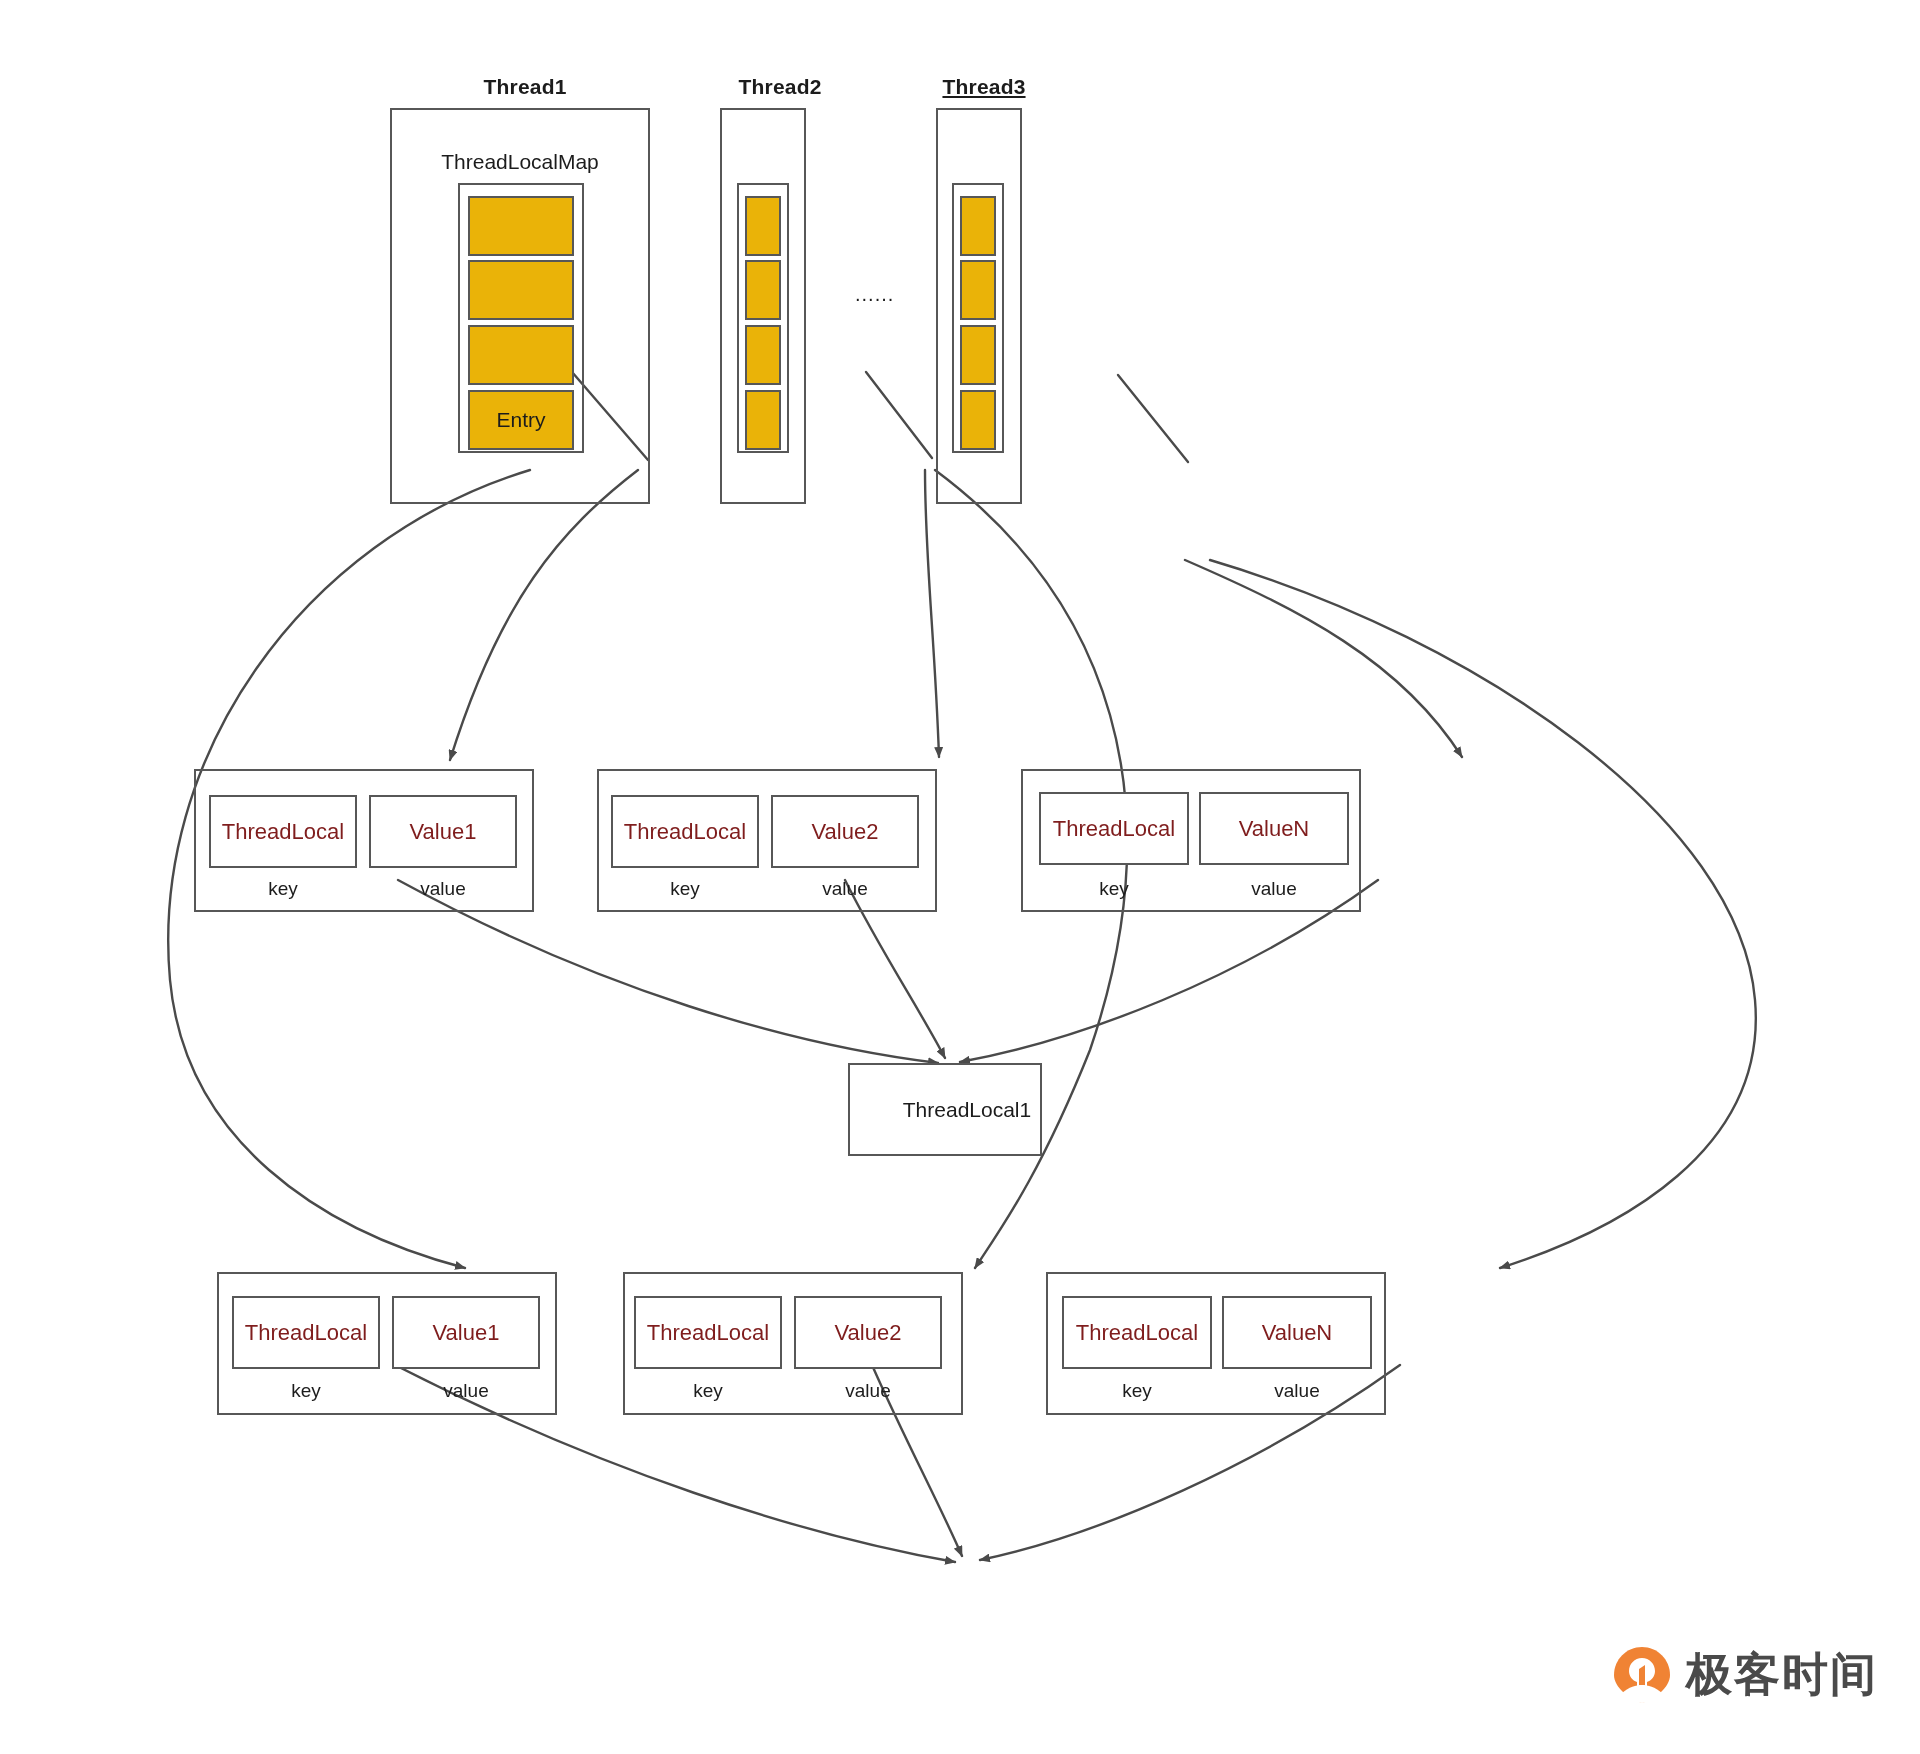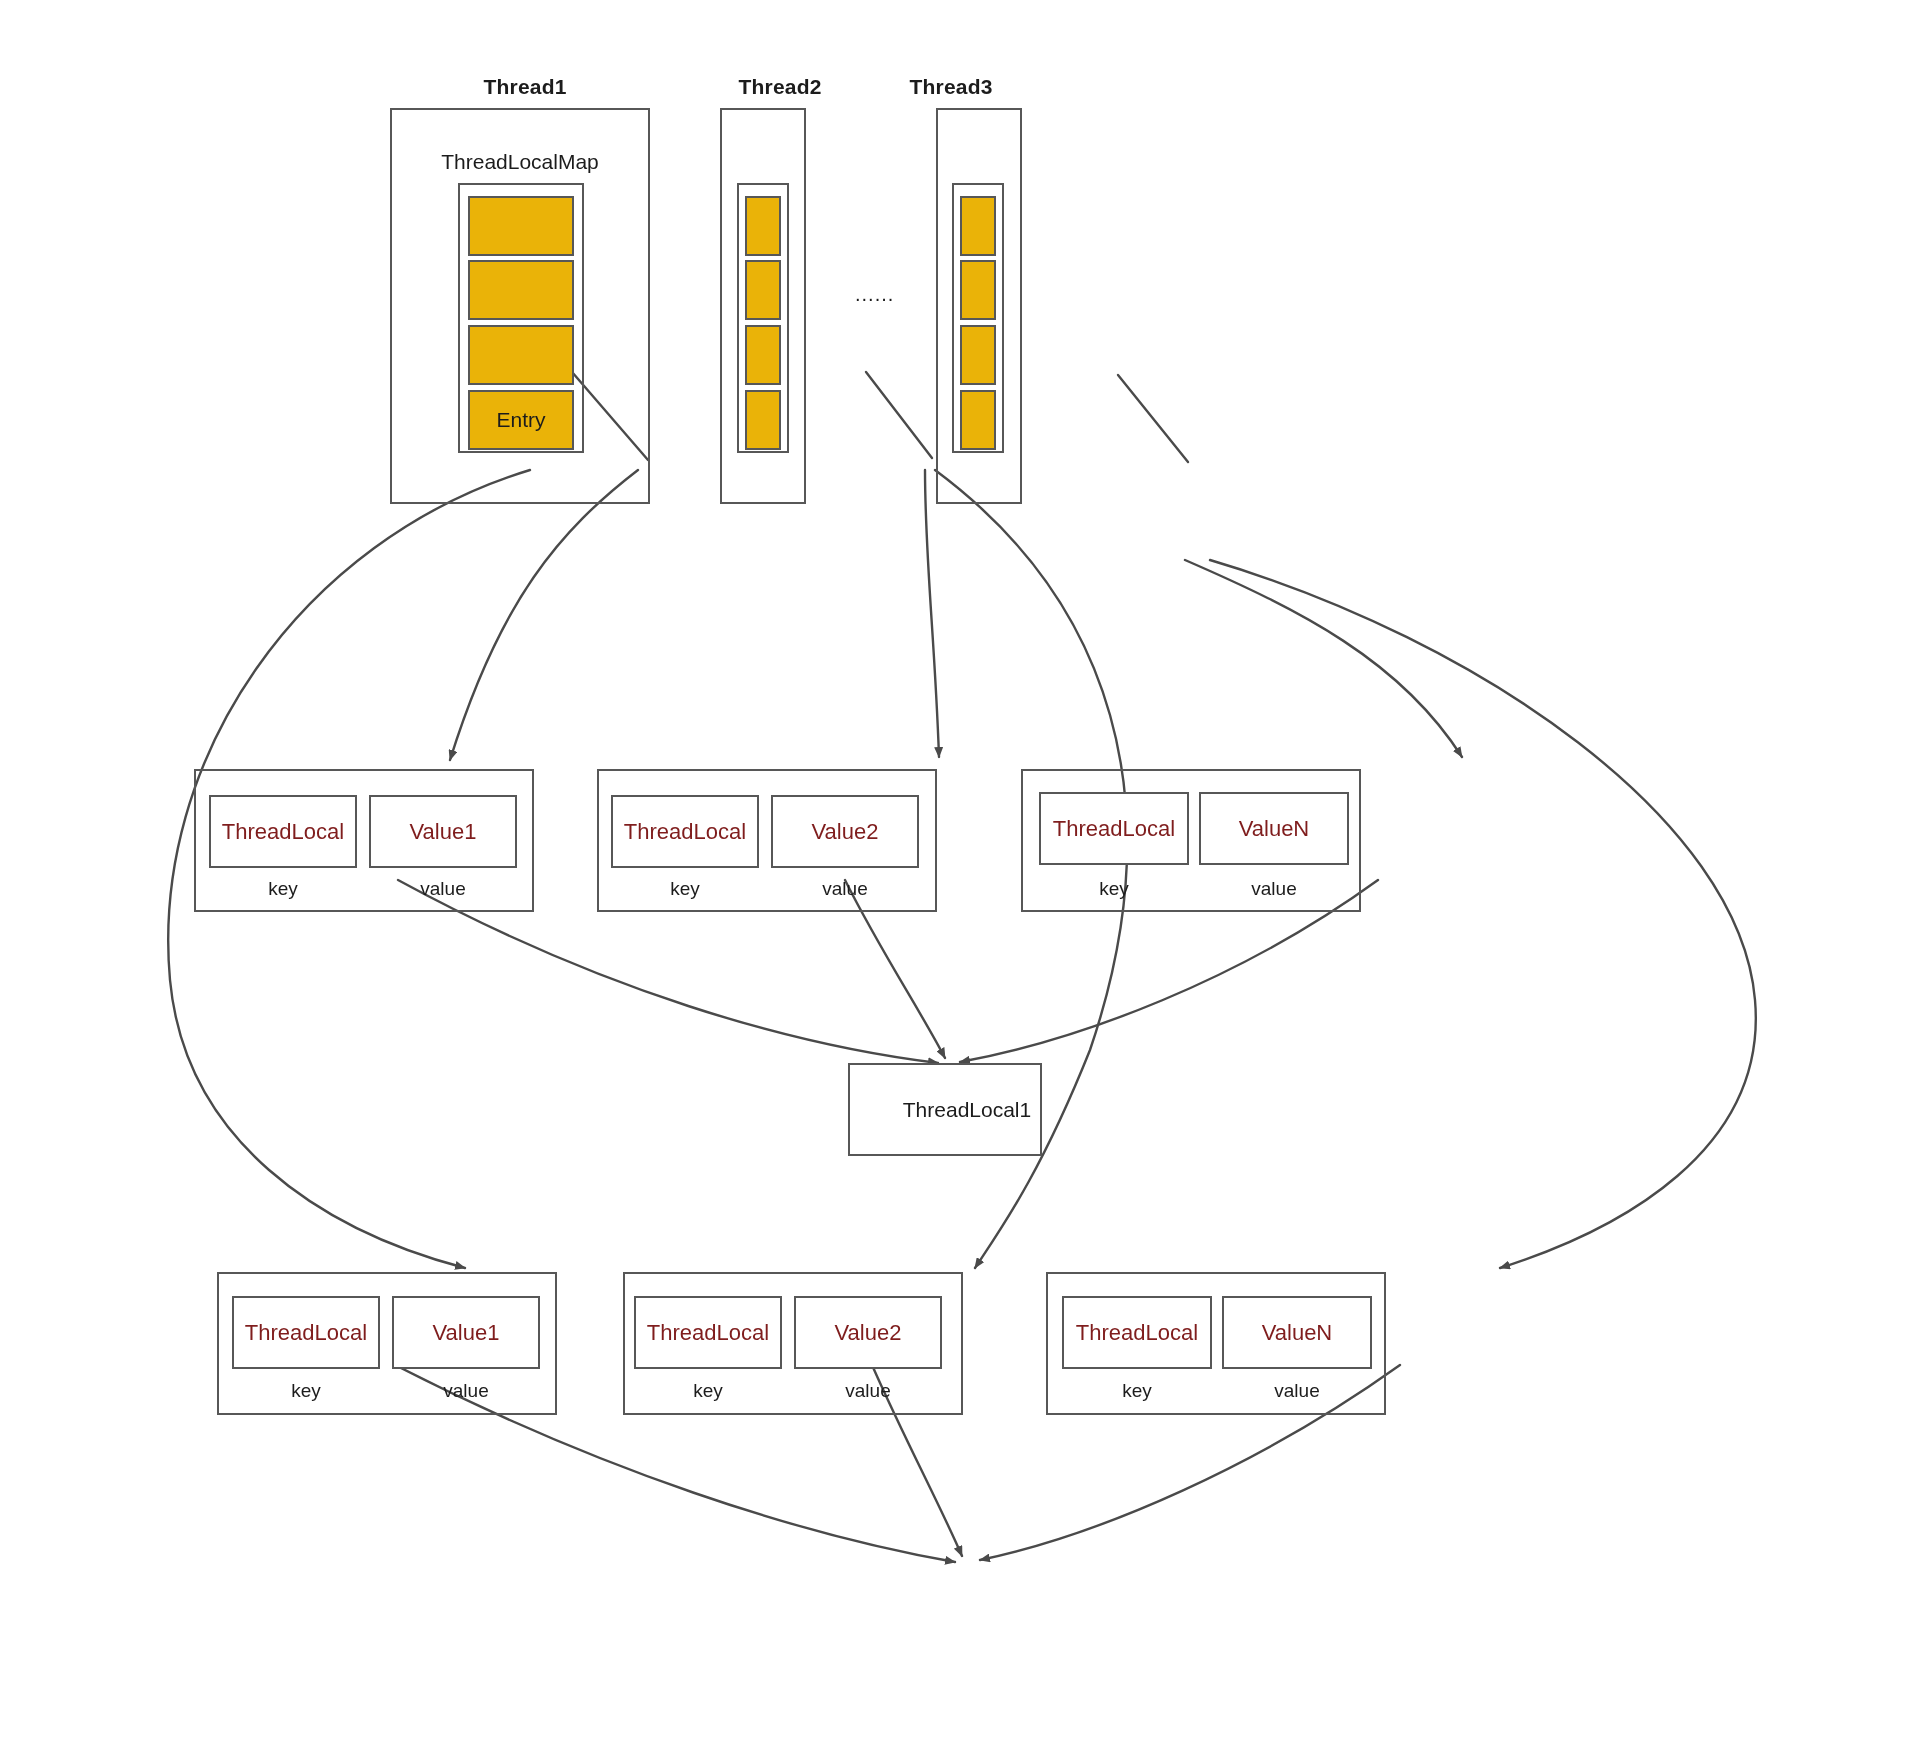--- a/index.html
+++ b/index.html
@@ -184,21 +184,21 @@
 
   <div class="node" style="left:737px; top:183px; width:52px; height:270px;"></div>
 
   <div class="cellbox" style="left:745px; top:196px; width:36px; height:60px;"></div>
   <div class="cellbox" style="left:745px; top:260px; width:36px; height:60px;"></div>
   <div class="cellbox" style="left:745px; top:325px; width:36px; height:60px;"></div>
   <div class="cellbox" style="left:745px; top:390px; width:36px; height:60px;"></div>
 
   <div class="dots" style="left:855px; top:283px;">......</div>
 
-  <div class="caption" style="left:871px; top:75px; width:160px;">Thread3</div>
+  <div class="caption" style="left:904px; top:75px; width:160px;text-decoration:underline;">Thread3</div>
 
   <div class="node" style="left:936px; top:108px; width:86px; height:396px;"></div>
 
   <div class="node" style="left:952px; top:183px; width:52px; height:270px;"></div>
 
   <div class="cellbox" style="left:960px; top:196px; width:36px; height:60px;"></div>
   <div class="cellbox" style="left:960px; top:260px; width:36px; height:60px;"></div>
   <div class="cellbox" style="left:960px; top:325px; width:36px; height:60px;"></div>
   <div class="cellbox" style="left:960px; top:390px; width:36px; height:60px;"></div>
 
@@ -234,14 +234,26 @@
   <div class="kv-sub" style="left:634px; top:1380px; width:148px;">key</div>
   <div class="kv-sub" style="left:794px; top:1380px; width:148px;">value</div>
 
   <div class="kv-outer" style="left:1046px; top:1272px; width:340px; height:143px;"></div>
   <div class="kv-cell" style="left:1062px; top:1296px; width:150px; height:73px;">ThreadLocal</div>
   <div class="kv-cell" style="left:1222px; top:1296px; width:150px; height:73px;">ValueN</div>
   <div class="kv-sub" style="left:1062px; top:1380px; width:150px;">key</div>
   <div class="kv-sub" style="left:1222px; top:1380px; width:150px;">value</div>
 
 
+  <div id="logo" style="left:1612px; top:1644px;">
+    <div class="logo-mark">
+      <svg width="60" height="60" viewBox="0 0 60 60" xmlns="http://www.w3.org/2000/svg">
+        <path d="M30 2 C14.5 2 2 14.5 2 30 C2 43 18 54 30 58 C42 54 58 43 58 30 C58 14.5 45.5 2 30 2 Z" fill="#f08334"></path>
+        <path d="M30 13 C22.5 13 17 19 17 26 C17 31.5 20.5 35.6 25 37 L25 44 L35 44 L35 37
+                 C39.5 35.6 43 31.5 43 26 C43 19 37.5 13 30 13 Z" fill="#ffffff"></path>
+        <path d="M27 24 L33 20 L33 47 L27 47 Z" fill="#f08334"></path>
+        <path d="M10 48 C17 42 24 40 30 40 C36 40 43 42 50 48 C43 55 36 58 30 58 C24 58 17 55 10 48 Z" fill="#ffffff"></path>
+      </svg>
+    </div>
+    <div class="logo-text">极客时间</div>
+  </div>
 
 </div>
 
 </body></html>

